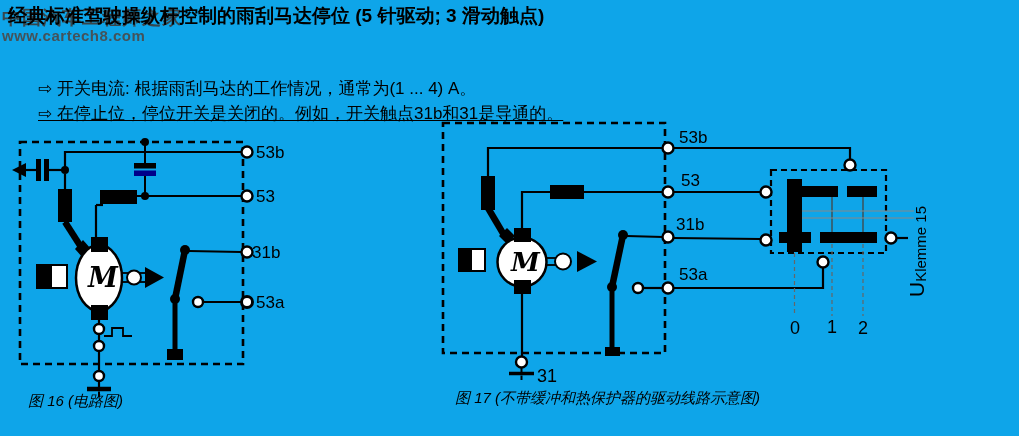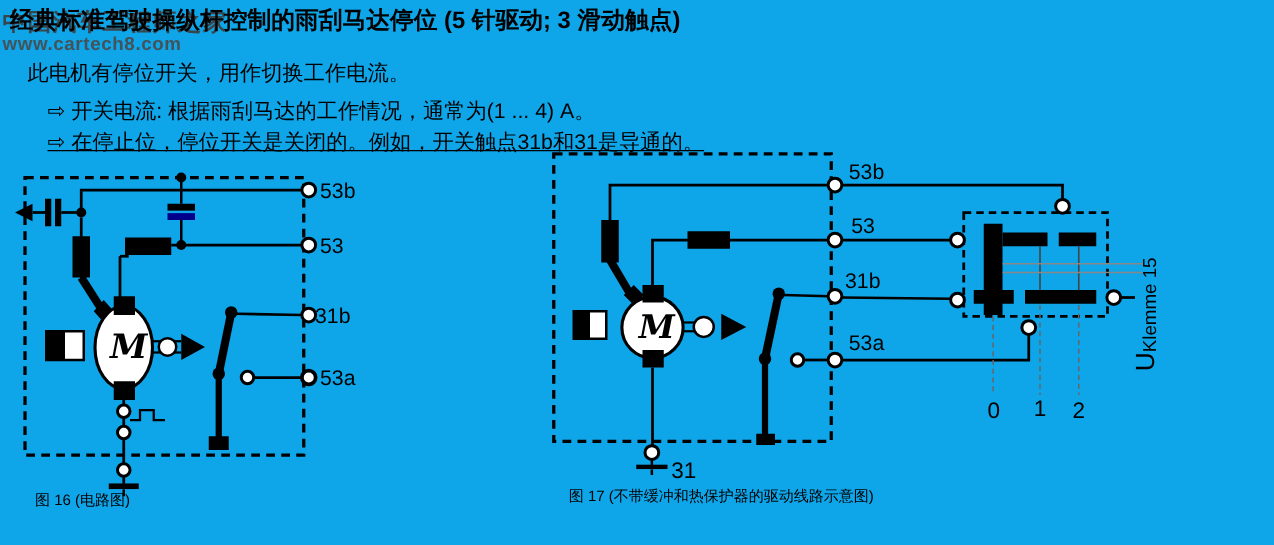--- a/index.html
+++ b/index.html
@@ -9,37 +9,36 @@
   .wm1{left:2px;top:5px;font-size:19px;font-weight:bold;color:#3c3c3c;opacity:.9;letter-spacing:1px;}
   .wm2{left:2px;top:27px;font-size:15px;font-weight:bold;color:#4a4a4a;opacity:.9;letter-spacing:.5px;text-align:center;}
   .title{left:8px;top:3px;font-size:19px;font-weight:bold;}
   .para{font-size:17px;}
   .p1{left:22px;top:47px;}
   .p2{left:38px;top:77px;}
   .p3{left:38px;top:102px;text-decoration:underline;}
   .lbl{font-size:17px;}
   .lbl2{font-size:18px;}
   .num{width:16px;text-align:center;font-size:18px;}
-  .cap{font-size:12px;}
+  .cap{font-size:15px;font-style:italic;}
   .ulabel{left:862px;top:228px;width:112px;height:26px;transform:rotate(-90deg);
           transform-origin:50% 50%;font-size:15px;text-align:left;}
   .ulabel .usym{font-size:21px;}
   .ulabel .usub{position:relative;top:2px;font-size:15px;}
   svg{position:absolute;left:0;top:0;}
 </style>
 </head>
 <body>
 
 <div id="canvas">
 
   <div class="abs wm1">中国汽车工程师之家</div>
   <div class="abs wm2">www.cartech8.com</div>
 
   <div class="abs title">经典标准驾驶操纵杆控制的雨刮马达停位 (5 针驱动; 3 滑动触点)</div>
-  <div class="abs para p1">此电机有停位开关，用作切换工作电流。</div>
   <div class="abs para p2">⇨ 开关电流: 根据雨刮马达的工作情况，通常为(1 ... 4) A。</div>
   <div class="abs para p3">⇨ 在停止位，停位开关是关闭的。例如，开关触点31b和31是导通的。</div>
 
   <svg width="1019" height="436">
 
     <g stroke="#000" fill="none">
       <rect x="20" y="142" width="223" height="222" stroke-width="2.6" stroke-dasharray="7,5"></rect>
 
       <g>
         <polygon points="12,170 26,163 26,177" fill="#000" stroke="none"></polygon>

